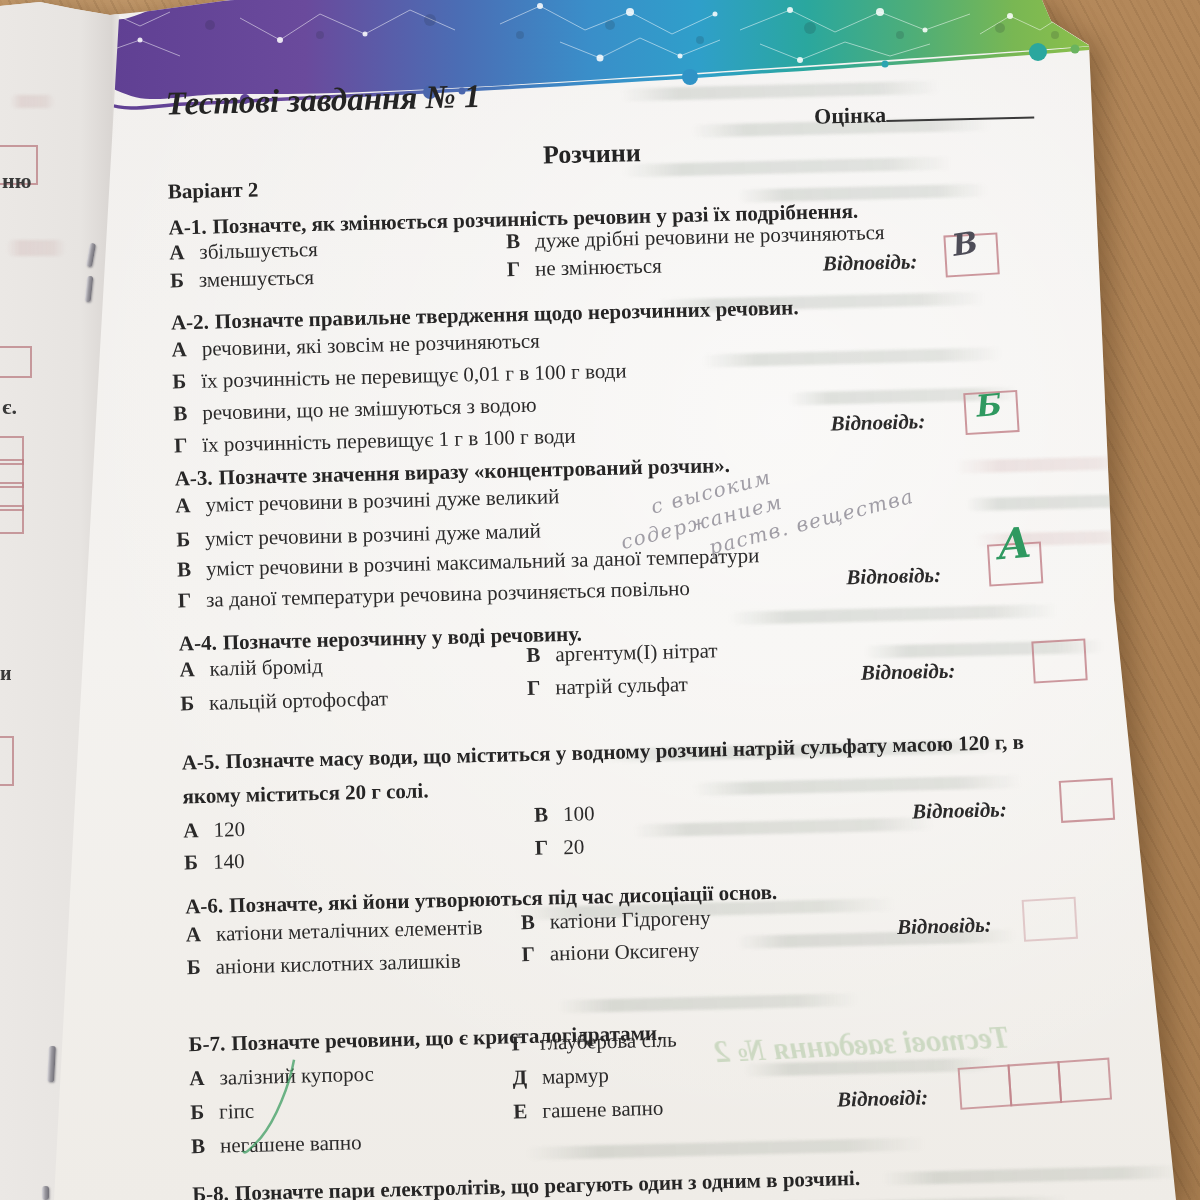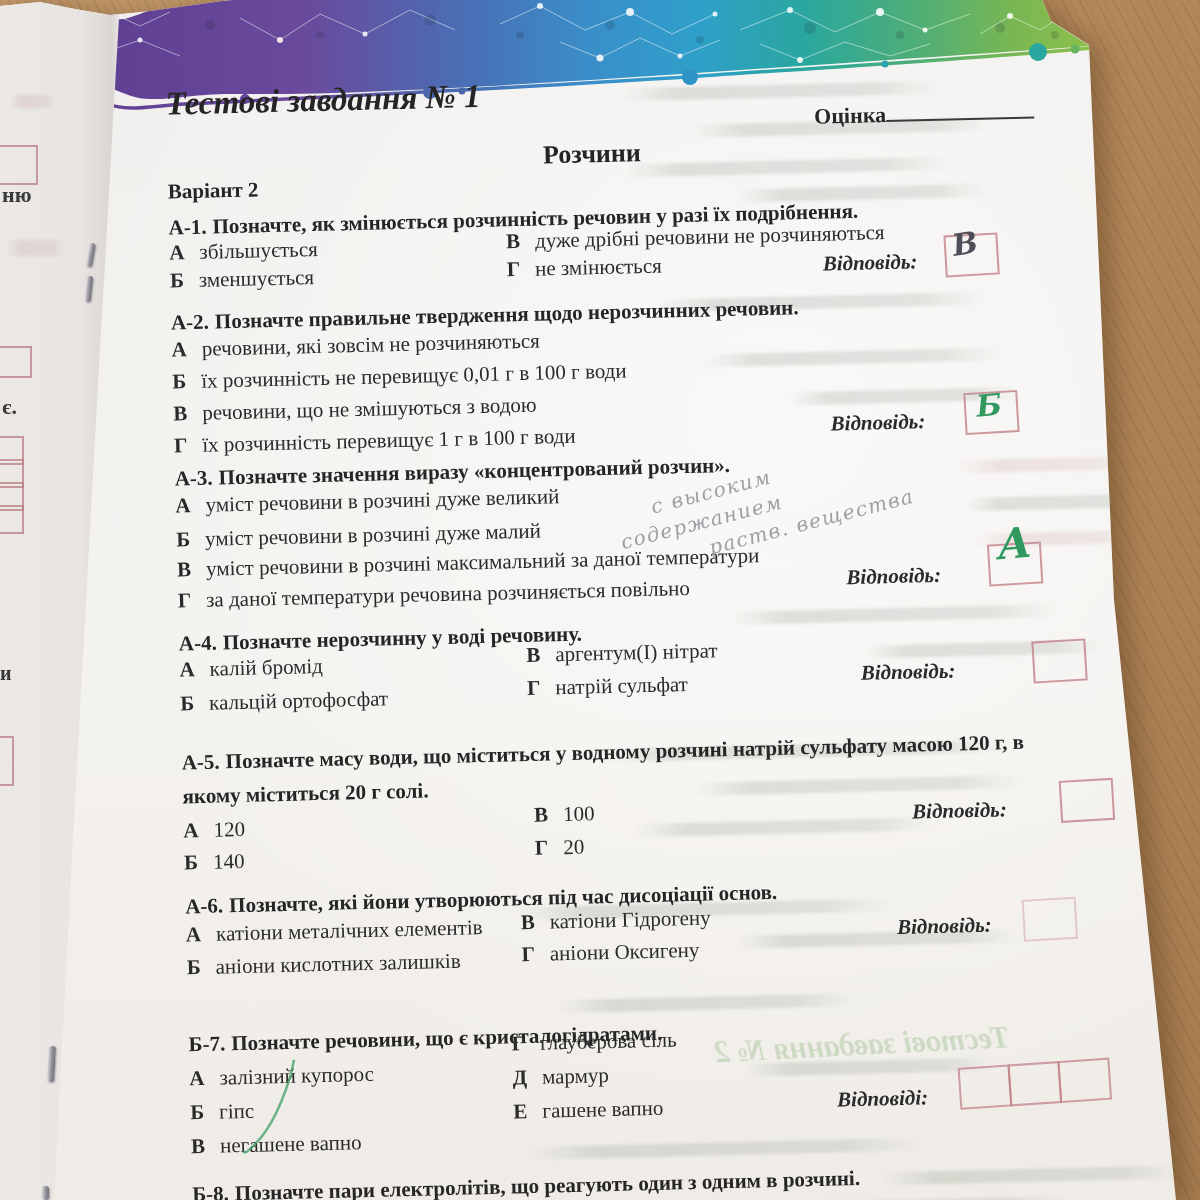--- a/index.html
+++ b/index.html
@@ -123,21 +123,21 @@
       <circle cx="690" cy="77" r="8" fill="#2f93c6"></circle>
       <circle cx="885" cy="64" r="3.5" fill="#2ca4b0"></circle>
       <circle cx="1038" cy="52" r="9" fill="#2aa79e"></circle>
       <circle cx="1075" cy="49" r="4.5" fill="#6ab35f"></circle>
     </g>
   </svg>
 
   <div class="left-strip">
     <div class="ghost pink" style="left:10px;top:95px;width:45px;"></div>
     <div class="pbox" style="left:-14px;top:145px;width:48px;height:36px;"></div>
-    <div class="frag" style="left:2px;top:182px;">ню</div>
+    <div class="frag" style="left:2px;top:168px;">ню</div>
     <div class="ghost pink" style="left:6px;top:240px;width:60px;height:16px;"></div>
     <div class="pbox" style="left:-10px;top:346px;width:38px;height:28px;"></div>
     <div class="frag" style="left:2px;top:394px;">є.</div>
     <div class="pbox" style="left:-6px;top:436px;width:26px;height:25px;"></div>
     <div class="pbox" style="left:-6px;top:459px;width:26px;height:25px;"></div>
     <div class="pbox" style="left:-6px;top:482px;width:26px;height:25px;"></div>
     <div class="pbox" style="left:-6px;top:505px;width:26px;height:25px;"></div>
     <div class="frag" style="left:0px;top:662px;font-size:20px;">и</div>
     <div class="pbox" style="left:-8px;top:736px;width:18px;height:46px;"></div>
   </div>

